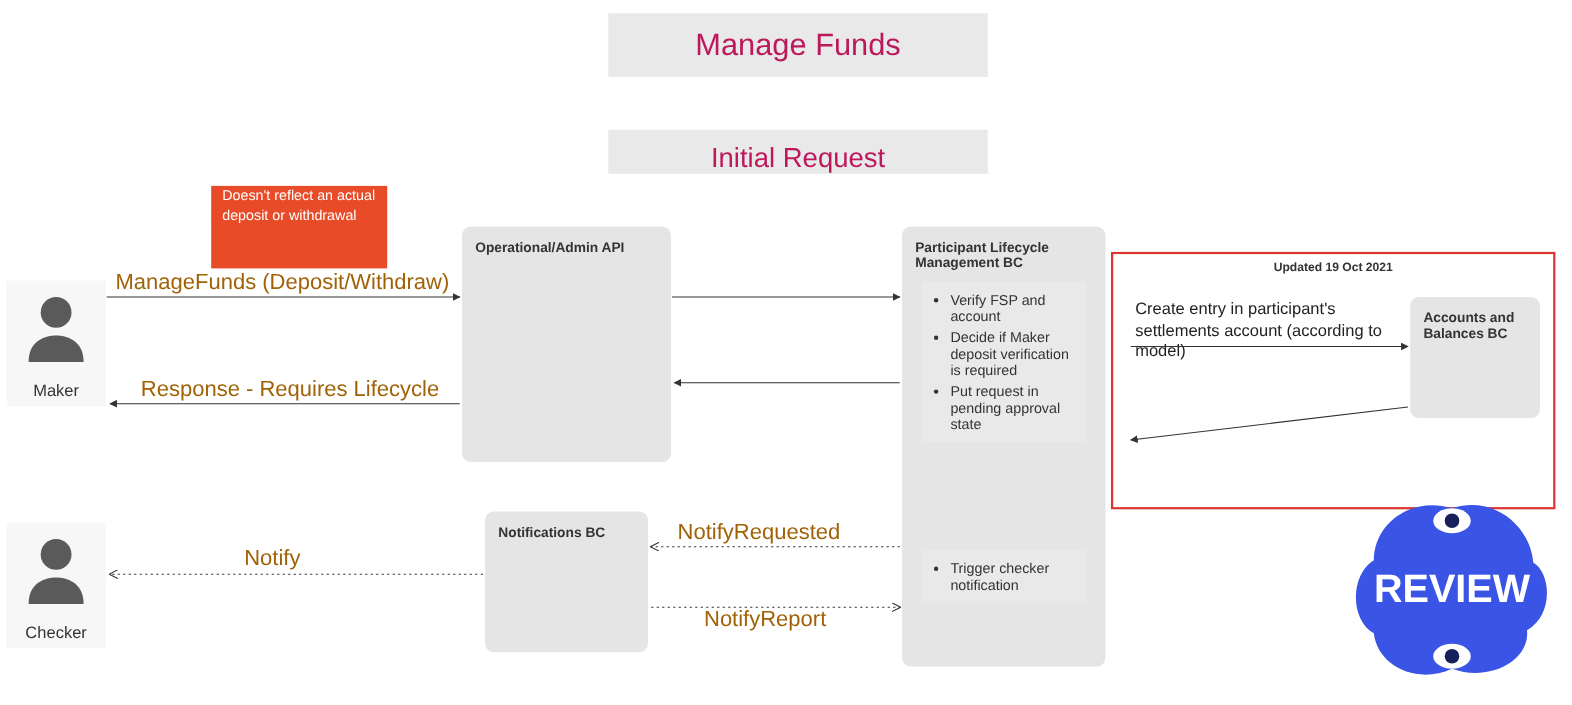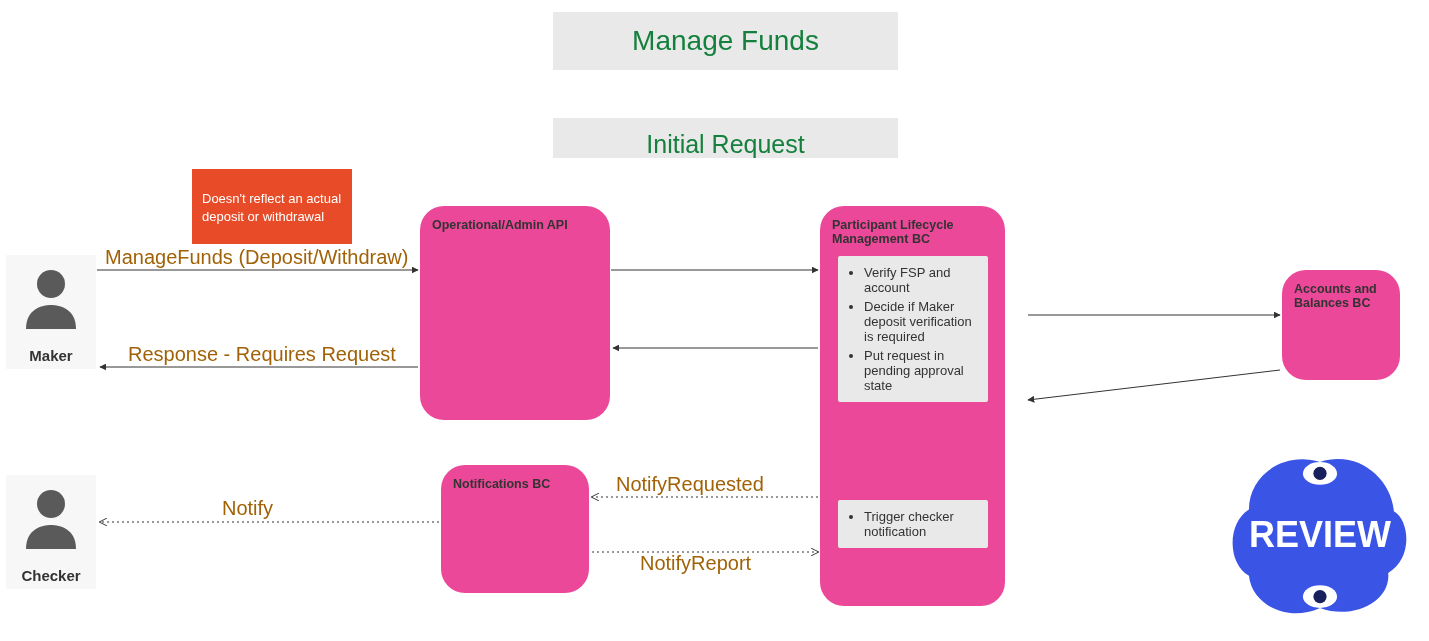--- a/index.html
+++ b/index.html
@@ -1,24 +1,24 @@
 <!DOCTYPE html>
 <html><head>
 <meta charset="utf-8">
 <style>
 html,body{margin:0;padding:0;font-family:"Segoe UI",Arial,sans-serif;background:#fff;color:#222;}
 #stage{position:relative;width:1429px;height:641px;}
-.banner{position:absolute;background:#e9e9e9;color:#15803d;text-align:center;font-weight:400;}
+.banner{position:absolute;background:#e9e9e9;color:#be185d;text-align:center;font-weight:400;}
 .banner1{left:553px;top:12px;width:345px;height:58px;line-height:58px;font-size:28px;}
 .banner2{left:553px;top:118px;width:345px;height:40px;line-height:52px;font-size:25px;}
-.note-red{position:absolute;left:192px;top:169px;width:160px;height:75px;background:#e84b27;color:#fff;font-size:13px;line-height:1.35;padding:21px 10px;box-sizing:border-box;}
-.actor{position:absolute;width:90px;text-align:center;background:#f7f7f7;font-weight:bold;}
+.note-red{position:absolute;left:192px;top:169px;width:160px;height:75px;background:#e84b27;color:#fff;font-size:13px;line-height:1.35;padding:0 10px;box-sizing:border-box;}
+.actor{position:absolute;width:90px;text-align:center;background:#f7f7f7;}
 .actor .body{width:100%;height:88px;display:flex;align-items:center;justify-content:center;}
 .actor .label{height:26px;line-height:26px;font-size:15px;color:#333;}
-.yellowbox{position:absolute;background:#ec4899;border-radius:24px;box-sizing:border-box;}
+.yellowbox{position:absolute;background:#e5e5e5;border-radius:8px;box-sizing:border-box;}
 .yellowbox .title{font-size:12.5px;font-weight:700;color:#333;margin:12px 12px 0 12px;}
 .yellowbox .title.center{text-align:left;}
 .greybox{position:absolute;background:#e9e9e9;color:#333;font-size:13px;border-radius:2px;box-sizing:border-box;padding:5px 10px;}
 ul.clean{list-style:disc;margin:0 0 0 16px;padding:0;}
 ul.clean li{margin:4px 0;}
 .msg{position:absolute;font-size:20px;color:#a16207;white-space:nowrap;}
 .redframe{position:absolute;left:1010px;top:229px;width:404px;height:234px;border:2px solid #d33;box-sizing:border-box;}
 .redframe .stamp{text-align:center;font-size:11px;font-weight:700;color:#333;margin-top:6px;}
 .redframe .entry{position:absolute;left:20px;top:40px;width:240px;font-size:15px;line-height:1.3;}
 .review{position:absolute;left:1225px;top:445px;width:190px;height:180px;}
@@ -72,37 +72,41 @@
   <div class="greybox" style="left:838px;top:500px;width:150px;">
     <ul class="clean">
       <li>Trigger checker notification</li>
     </ul>
   </div>
 
   <div class="yellowbox" style="left:441px;top:465px;width:148px;height:128px;">
     <div class="title">Notifications BC</div>
   </div>
 
+  <div class="redframe">
+    <div class="stamp">Updated 19 Oct 2021</div>
+    <div class="entry">Create entry in participant's settlements account (according to model)</div>
+  </div>
   <div class="yellowbox" style="left:1282px;top:270px;width:118px;height:110px;">
     <div class="title">Accounts and Balances BC</div>
   </div>
 
   <div class="review">
     <svg viewBox="0 0 200 190" width="190" height="180">
       <path d="M100 18 C140 5 175 35 178 70 C195 80 198 120 172 135 C175 165 135 185 100 172 C65 188 28 168 25 138 C2 125 2 82 25 68 C25 32 62 6 100 18 Z" fill="#3a55e6"></path>
       <ellipse cx="100" cy="30" rx="18" ry="12" fill="#fff"></ellipse>
         <circle cx="100" cy="30" r="7" fill="#17205a"></circle>
       <ellipse cx="100" cy="160" rx="18" ry="12" fill="#fff"></ellipse>
         <circle cx="100" cy="160" r="7" fill="#17205a"></circle>
       <text x="100" y="108" text-anchor="middle" font-family="Arial Black,Arial" font-size="38" font-weight="900" fill="#fff">REVIEW</text>
     </svg>
   </div>
 
   <div class="msg" style="left:105px;top:246px;">ManageFunds (Deposit/Withdraw)</div>
-  <div class="msg" style="left:128px;top:343px;">Response - Requires Request</div>
+  <div class="msg" style="left:128px;top:343px;">Response - Requires Lifecycle</div>
   <div class="msg" style="left:616px;top:473px;">NotifyRequested</div>
   <div class="msg" style="left:640px;top:552px;">NotifyReport</div>
   <div class="msg" style="left:222px;top:497px;">Notify</div>
 
   <svg class="arrows">
     <defs>
       <marker id="ah" viewBox="0 0 10 10" refX="9" refY="5" markerWidth="7" markerHeight="7" orient="auto-start-reverse">
         <path d="M0 0 L10 5 L0 10 Z" fill="#333"></path>
       </marker>
       <marker id="aho" viewBox="0 0 10 10" refX="9" refY="5" markerWidth="8" markerHeight="8" orient="auto-start-reverse">

